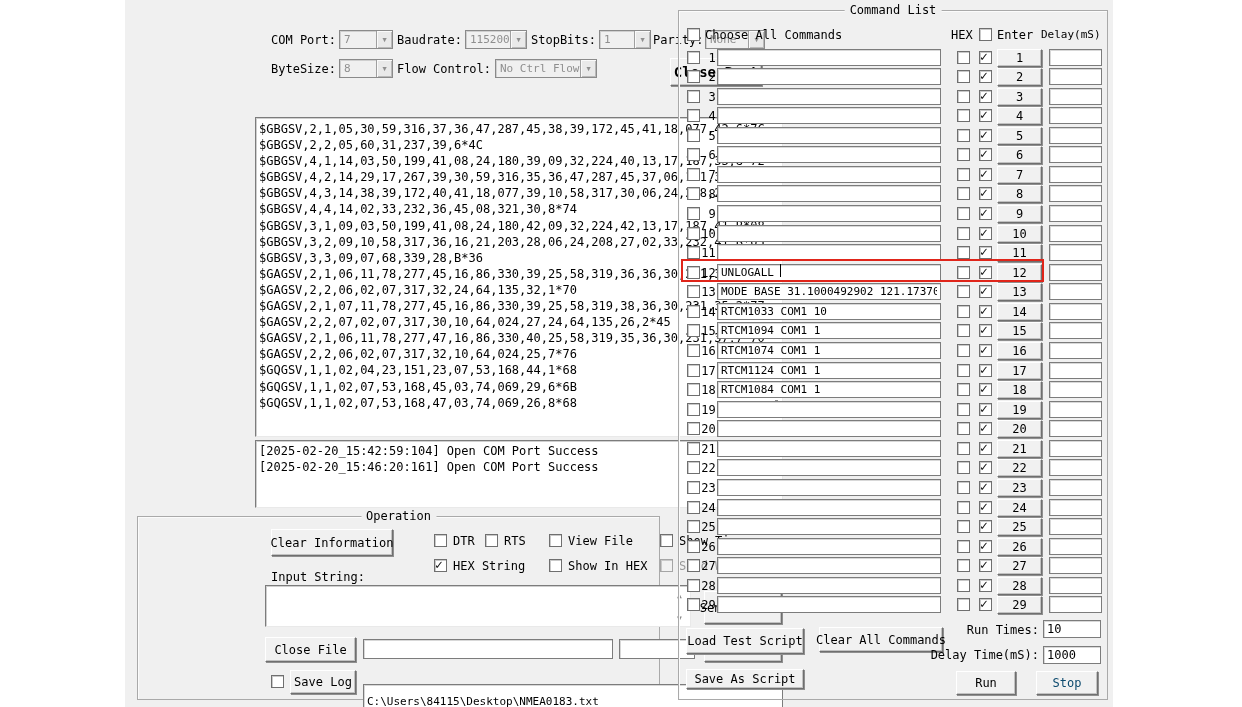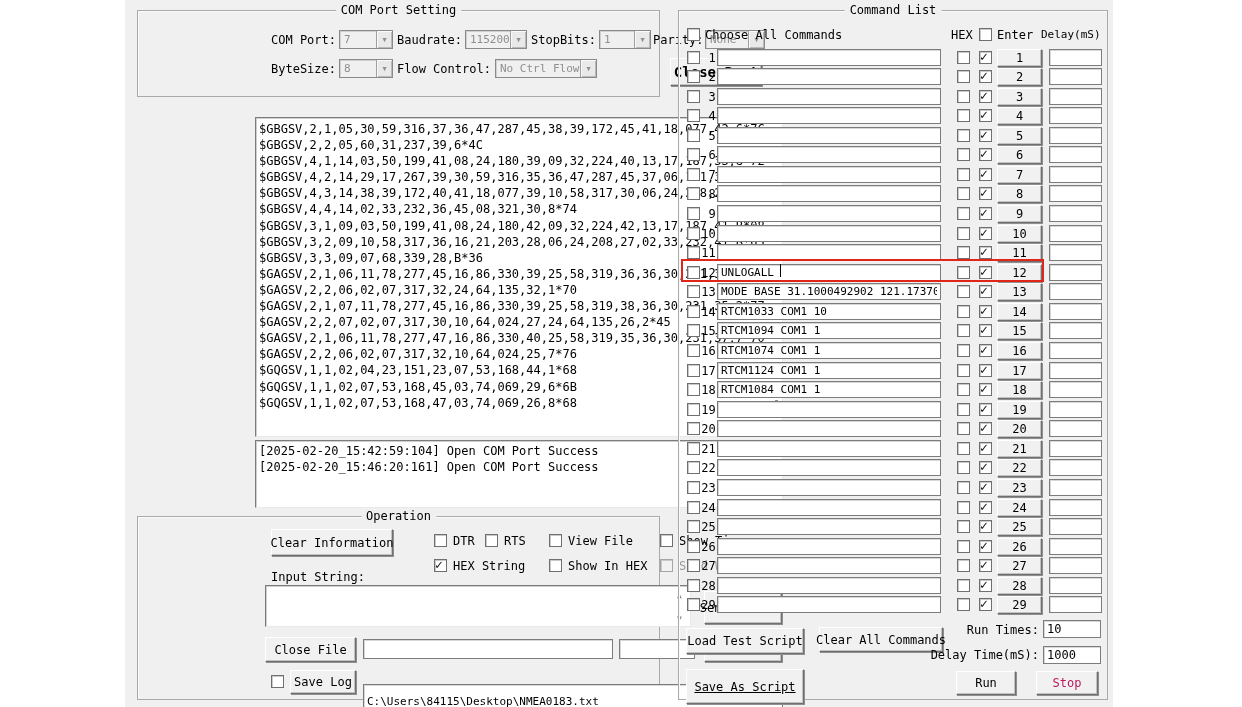--- a/index.html
+++ b/index.html
@@ -11,21 +11,21 @@
   .gray { color:#9a9a9a; }
 
   .groupbox { position:absolute; border:1px solid #a9a9a9; box-shadow:inset 1px 1px 0 #fbfbfb; }
   .legend { position:absolute; top:-8px; left:50%; transform:translateX(-50%); background:#f0f0f0;
             padding:0 5px; font-size:12px; white-space:nowrap; }
 
   .btn { position:absolute; display:flex; align-items:center; justify-content:center;
          font-family:"DejaVu Sans Mono", monospace; font-size:12px; color:#000;
          background:#f1f1f1; border:1px solid #6f6f6f; border-top-color:#ffffff; border-left-color:#ffffff;
          box-shadow:1px 1px 0 #8f8f8f, inset -1px -1px 0 #c2c2c2; cursor:default; white-space:nowrap; }
-  .btn.disabled { color:#be185d; }
+  .btn.disabled { color:#0c4a6e; }
 
   .sunken { background:#ffffff; border:1px solid #7c7c7c; border-bottom-color:#e9e9e9; border-right-color:#e9e9e9;
             box-shadow:inset 1px 1px 0 #cfcfcf; }
   .field { position:absolute; background:#ffffff; border:1px solid #7c7c7c;
            box-shadow:inset 1px 1px 0 #d8d8d8; font-family:"DejaVu Sans Mono", monospace;
            font-size:11px; padding:0 3px; color:#000; }
   input.field { outline:none; }
 
   .cb { position:absolute; width:13px; height:13px; background:#ffffff; border:1px solid #6f6f6f;
         box-shadow:inset 1px 1px 0 #c9c9c9; }
@@ -60,23 +60,20 @@
   .caret { position:absolute; width:1px; background:#000; }
   .thumb { position:absolute; width:3px; background:#8f8f8f; }
   .scroll-arr { position:absolute; font-size:8px; color:#8a8a8a; }
 </style>
 </head>
 <body>
 
 <div class="screen">
 <div class="app">
 
-  <div class="groupbox" style="left:12px; top:10px; width:523px; height:87px;">
-    <div class="legend">COM Port Setting</div>
-  </div>
   <div class="abs lbl" style="left:146px;top:33px;">COM Port:</div>
   <div class="combo" style="left:214px;top:30px;width:54px;">
     <span class="combo-text">7</span>
     <span class="combo-btn">
           <span class="combo-arr">▼</span>
         </span>
   </div>
   <div class="abs lbl" style="left:272px;top:33px;">Baudrate:</div>
   <div class="combo" style="left:340px;top:30px;width:62px;">
     <span class="combo-text">115200</span>
@@ -453,19 +450,19 @@
 
     <div class="red-rect" style="left:2px;top:248px;width:363px;height:23px;"></div>
     <div class="caret" style="left:101px;top:253px;height:13px;"></div>
 
     <button class="btn" style="left:7px;top:617px;width:118px;height:26px;">Load Test Script</button>
     <button class="btn" style="left:140px;top:616px;width:124px;height:25px;">Clear All Commands</button>
     <div class="abs lbl" style="left:212px;top:612px;width:148px;text-align:right;">Run Times:</div>
     <input class="field" style="left: 364px; top: 609px; width: 58px; height: 18px; font-size: 12px;" value="10">
     <div class="abs lbl" style="left:212px;top:637px;width:148px;text-align:right;">Delay Time(mS):</div>
     <input class="field" style="left: 364px; top: 635px; width: 58px; height: 18px; font-size: 12px;" value="1000">
-    <button class="btn" style="left:7px;top:658px;width:118px;height:35px;text-decoration:underline;">Save As Script</button>
+    <button class="btn" style="left:7px;top:658px;width:118px;height:20px;">Save As Script</button>
     <button class="btn" style="left:277px;top:660px;width:60px;height:24px;">Run</button>
     <button class="btn disabled" style="left:357px;top:660px;width:62px;height:24px;">Stop</button>
   </div>
 
 </div>
 </div>
 
 </body></html>

